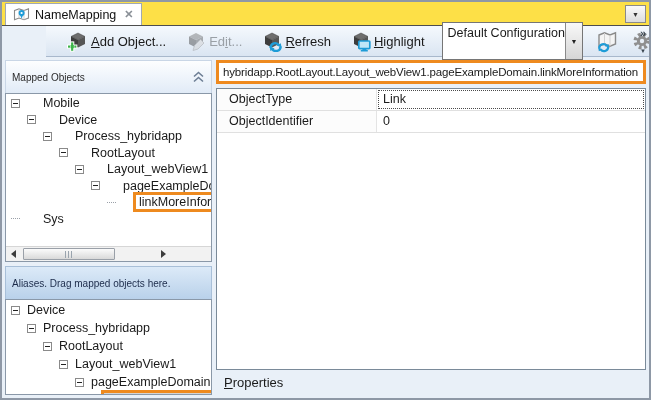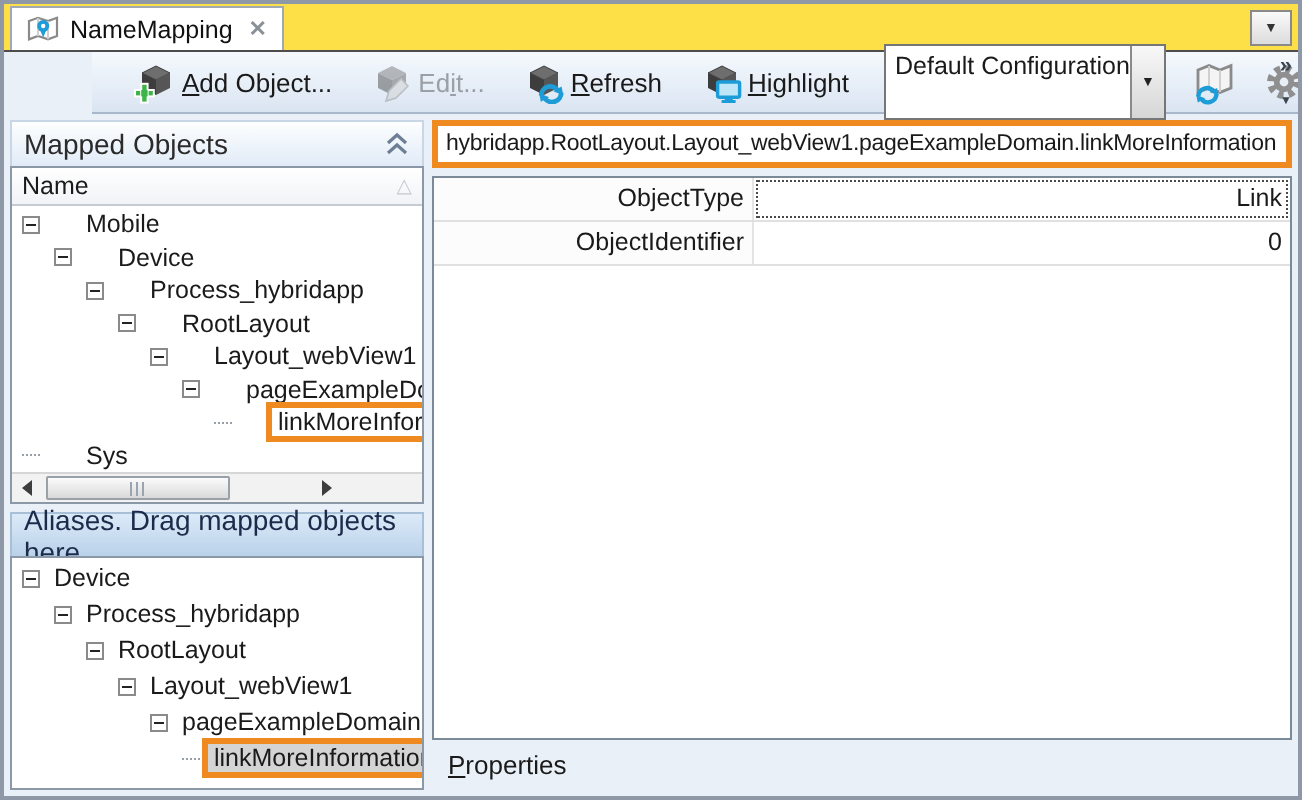--- a/index.html
+++ b/index.html
@@ -39,21 +39,21 @@
   .tb-overflow{position:absolute;right:1px;top:0;height:100%;display:flex;flex-direction:column;align-items:center;justify-content:space-between;padding:2px 2px;}
   .ovf-chev{font-size:11px;font-weight:bold;color:#3a4550;line-height:10px;}
   .ovf-arrow{font-size:6px;color:#3a4550;}
 
   
   .content{flex:1;display:flex;padding:3px;gap:4px;min-height:0;}
   .left{width:207px;display:flex;flex-direction:column;flex:0 0 auto;min-height:0;}
   .right{flex:1;display:flex;flex-direction:column;min-width:0;min-height:0;}
 
   .panel-header{height:23px;display:flex;align-items:center;justify-content:space-between;
-    padding:0 6px;font-size:14px;flex:0 0 auto;}
+    padding:16px 6px;font-size:10px;flex:0 0 auto;}
   .panel-header.mapped{background:linear-gradient(#FDFEFF,#E1EBF7);border:1px solid #C9D6E6;border-bottom:none;color:#2b2b2b;}
   .panel-header.aliases{background:linear-gradient(#DCEAF8,#B9D1EA);border:1px solid #A8BFD8;border-bottom:none;
     color:#1C2B4A;margin-top:4px;height:22px;}
 
   .treebox{background:#fff;border:1px solid var(--panel-border);display:flex;flex-direction:column;min-height:0;}
   .treebox.mappedbox{flex:0 0 169px;}
   .treebox.aliasbox{flex:1;}
   .colhdr{height:19px;flex:0 0 auto;background:linear-gradient(#FFFFFF,#F1F3F6);border-bottom:1px solid #C5CAD3;
     display:flex;align-items:center;justify-content:space-between;padding:0 5px;font-size:12.5px;color:#1a1a1a;}
   .sort{color:#C6CBD2;font-size:10px;}
@@ -77,21 +77,21 @@
   .strack{flex:1;position:relative;}
   .sthumb{position:absolute;left:2px;top:1px;height:12px;width:92px;background:linear-gradient(#FBFBFB,#D9D9D9);
     border:1px solid #9aa0a8;border-radius:1px;display:flex;align-items:center;justify-content:center;}
   .grip3{width:9px;height:7px;background:repeating-linear-gradient(90deg,#9aa4ae 0 1px,transparent 1px 3px);}
 
   
   .pathbox{height:24px;flex:0 0 auto;background:#fff;border:3px solid var(--orange);display:flex;align-items:center;
     padding:0 4px;margin-bottom:4px;}
   .path-text{font-size:11.5px;letter-spacing:-0.15px;white-space:nowrap;overflow:hidden;}
   .gridbox{flex:1;background:#fff;border:1px solid #7A8A99;min-height:0;display:flex;flex-direction:column;}
-  .prow{display:flex;height:22px;flex:0 0 auto;border-bottom:1px solid #E0E0E0;text-align:right;}
+  .prow{display:flex;height:22px;flex:0 0 auto;border-bottom:1px solid #E0E0E0;}
   .pname{width:160px;flex:0 0 auto;padding:3px 4px 0 12px;font-size:12.5px;background:#FCFCFC;border-right:1px solid #E4E4E4;}
   .pval{flex:1;padding:3px 4px 0 6px;font-size:12.5px;}
   .pval.focused{outline:1px dotted #4a4a4a;outline-offset:-2px;}
 
   .bottom-tabs{height:25px;flex:0 0 auto;display:flex;align-items:flex-start;gap:20px;padding-top:2px;}
   .btab{font-size:13px;color:#1a1a1a;}
   .btab.active{padding:3px 6px 0 8px;background:transparent;}
   .btab.plain-box{border:1px solid #8a8a8a;background:linear-gradient(#FDFDFD,#ECECEC);padding:2px 9px 4px 9px;}
   u{text-decoration:underline;}
 </style>
@@ -221,24 +221,20 @@
       <div class="panel-header mapped">
         <span>Mapped Objects</span>
         <span class="icon" style="width:13px;height:12px">
           <svg width="13" height="12" viewBox="0 0 13 12">
             <polyline points="2,5.5 6.5,1.5 11,5.5" fill="none" stroke="#6E7F95" stroke-width="1.6"></polyline>
             <polyline points="2,10.5 6.5,6.5 11,10.5" fill="none" stroke="#6E7F95" stroke-width="1.6"></polyline>
           </svg>
         </span>
       </div>
       <div class="treebox mappedbox">
-        <div class="colhdr">
-          <span>Name</span>
-          <span class="sort">△</span>
-        </div>
         <div class="trees">
             <div class="trow" style="padding-left: 5px;">
               <span class="exp"></span>
               <span class="tlabel">Mobile</span>
             </div>
             <div class="trow" style="padding-left: 21px;">
               <span class="exp"></span>
               <span class="tlabel">Device</span>
             </div>
             <div class="trow" style="padding-left: 37px;">

